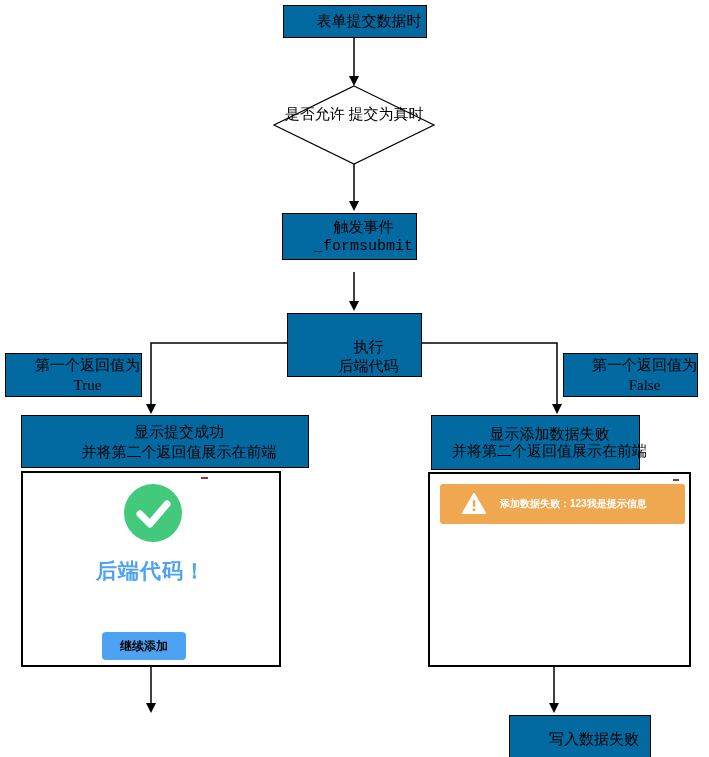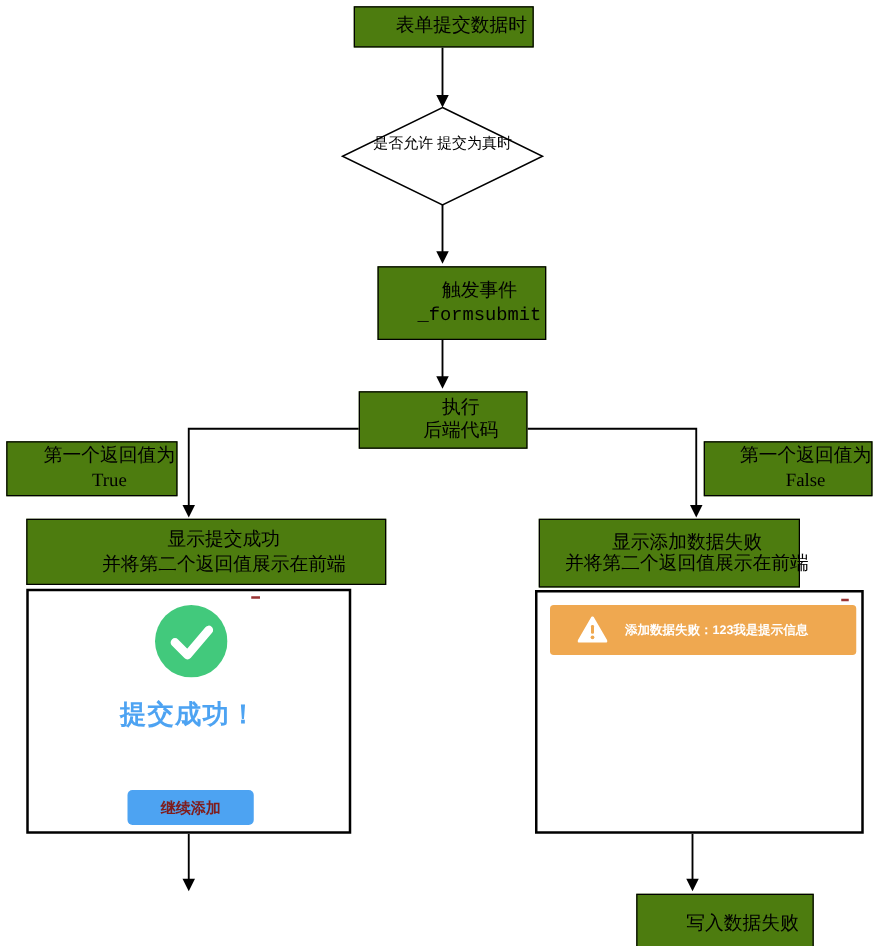--- a/index.html
+++ b/index.html
@@ -9,45 +9,45 @@
     --text-dark:#333333;
     --artifact-red:#993333;
   }
   html,body{margin:0;padding:0;background:#fff;}
   #stage{
     position:relative;width:709px;height:757px;background:#fff;
     font-family:"Liberation Serif", serif;color:#000;overflow:hidden;
   }
   #connectors{position:absolute;left:0;top:0;z-index:0;pointer-events:none;}
   .box{
-    position:absolute;background:#4d7c0f;border:1px solid #000;box-sizing:border-box;
+    position:absolute;background:#0369a1;border:1px solid #000;box-sizing:border-box;
     display:flex;flex-direction:column;justify-content:center;align-items:center;
     text-align:center;z-index:1;font-size:15px;line-height:19px;padding-left:28px;
   }
   .box span{display:block;white-space:nowrap;}
   .content-box{
     position:absolute;background:#fff;border:2px solid #000;box-sizing:border-box;z-index:1;
     font-family:"Liberation Sans", sans-serif;
   }
   .diamond-label{
-    position:absolute;z-index:1;text-align:center;font-size:12px;line-height:19px;
+    position:absolute;z-index:1;text-align:center;font-size:15px;line-height:19px;
   }
   .check-badge{position:absolute;left:101px;top:11px;width:58px;height:58px;}
   .success-title{
     position:absolute;left:0;top:84px;width:100%;text-align:center;
     color:var(--primary-blue);font-size:21px;font-weight:700;letter-spacing:1px;
   }
   .success-msg{
     position:absolute;left:0;top:127px;width:100%;text-align:center;
     color:var(--text-dark);font-size:12px;font-weight:700;
   }
   .continue-btn{
-    position:absolute;left:79px;top:159px;width:101px;height:28px;
+    position:absolute;left:79px;top:159px;width:84px;height:28px;
     background:var(--primary-blue);border:none;border-radius:4px;
-    color:#7f1d1d;font-size:12px;font-weight:600;line-height:28px;text-align:center;
+    color:#000000;font-size:12px;font-weight:600;line-height:28px;text-align:center;
     font-family:"Liberation Sans", sans-serif;padding:0;
   }
   .alert-banner{
     position:absolute;left:10px;top:10px;width:245px;height:40px;
     background:var(--warning-orange);border-radius:3px;
     display:flex;align-items:center;box-sizing:border-box;padding-left:22px;
   }
   .alert-banner .txt{
     color:#fff;font-size:10px;font-weight:700;margin-left:14px;white-space:nowrap;
   }
@@ -101,26 +101,26 @@
 
   <div class="box" style="left:283px;top:5px;width:144px;height:33px;">
     <span>表单提交数据时</span>
   </div>
 
   <div class="diamond-label" style="left:274px;top:105px;width:160px;">
     <span>是否允许</span>
     <span>提交为真时</span>
   </div>
 
-  <div class="box" style="left:302px;top:213px;width:135px;height:59px;">
+  <div class="box" style="left:282px;top:213px;width:135px;height:47px;">
     <span>触发事件</span>
     <span class="mono">_formsubmit</span>
   </div>
 
-  <div class="box" style="left:287px;top:313px;width:135px;height:46px;">
+  <div class="box" style="left:287px;top:313px;width:135px;height:64px;justify-content:flex-end;">
     <span>执行</span>
     <span>后端代码</span>
   </div>
 
   <div class="box" style="left:5px;top:353px;width:137px;height:44px;font-size:15px;line-height:20px;">
     <span>第一个返回值为</span>
     <span>True</span>
   </div>
 
   <div class="box" style="left:563px;top:353px;width:135px;height:44px;font-size:15px;line-height:20px;">
@@ -132,21 +132,21 @@
     <span>显示提交成功</span>
     <span>并将第二个返回值展示在前端</span>
   </div>
 
   <div class="content-box" style="left:21px;top:471px;width:260px;height:196px;">
     <div class="dash" style="left:178px;top:4px;width:7px;"></div>
     <svg class="check-badge icon-check" viewBox="0 0 58 58">
       <circle cx="29" cy="29" r="29"></circle>
       <path d="M16 30 L26 40 L43 20"></path>
     </svg>
-    <div class="success-title">提交成功！</div>
+    <div class="success-title">后端代码！</div>
     <button class="continue-btn">继续添加</button>
   </div>
 
   <div class="box" style="left:431px;top:415px;width:209px;height:55px;line-height:17px;">
     <span>显示添加数据失败</span>
     <span>并将第二个返回值展示在前端</span>
   </div>
 
   <div class="content-box" style="left:428px;top:472px;width:263px;height:195px;">
     <div class="dash" style="left:243px;top:5px;width:6px;"></div>

